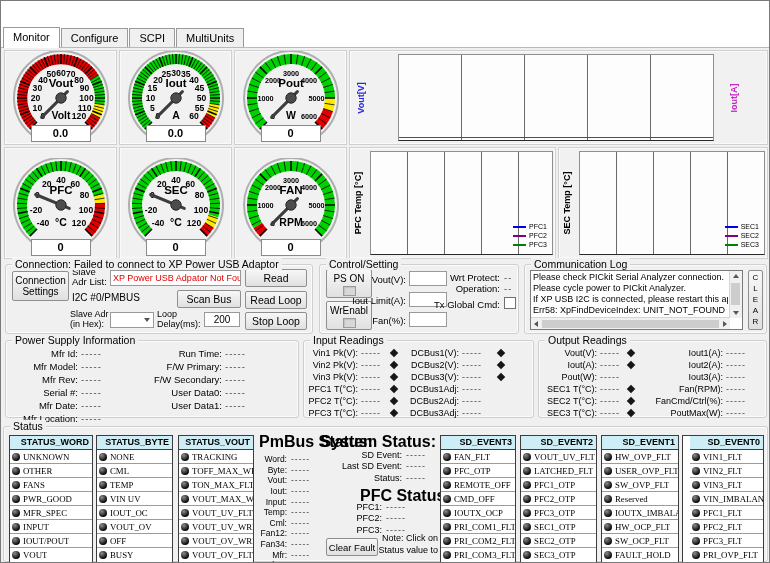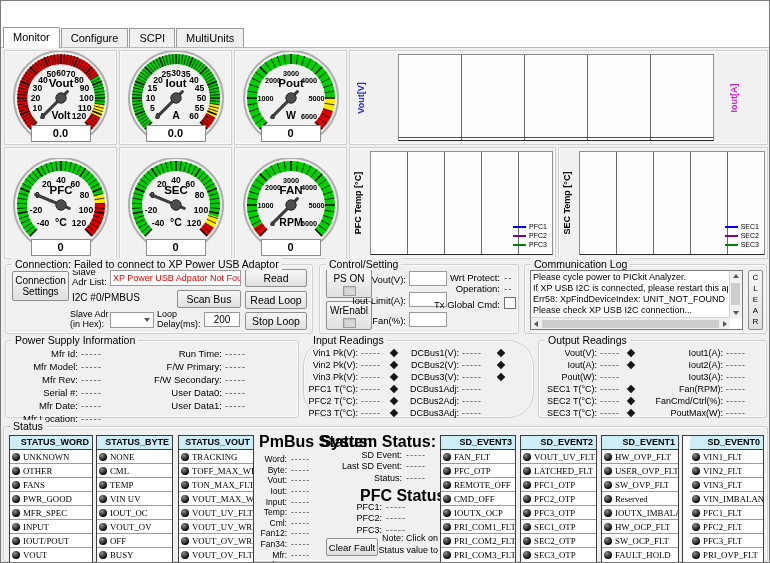--- a/index.html
+++ b/index.html
@@ -619,20 +619,21 @@
       <span class="dashval" style="left:184px;top:18px;">--</span>
       <span class="lbl sm r" style="left:114px;top:34px;width:66px;">Tx Global Cmd:</span>
       <span class="chk" style="left:184px;top:32px;"></span>
     </div>
 
     <div class="group" style="left:523px;top:216px;width:243px;height:70px;">
       <span class="group-label">Communication Log</span>
       <div class="logbox" style="left:5px;top:5px;width:213px;height:60px;">
         <div class="logtext">
 
+        <div class="logline">Please check PICkit Serial Analyzer connection.</div>
             <div class="logline">Please cycle power to PICkit Analyzer.</div>
             <div class="logline">If XP USB I2C is connected, please restart this app.</div>
             <div class="logline">Err58: XpFindDeviceIndex: UNIT_NOT_FOUND</div>
             <div class="logline">Please check XP USB I2C connection...</div>
           </div>
         <div class="vsb">
           <div class="tri-up"></div>
           <div class="vthumb"></div>
           <div class="tri-down"></div>
         </div>
@@ -701,21 +702,21 @@
             <span class="rvalue">-----</span>
           </div>
 
           <div class="rrow psrow">
             <span class="rlabel" style="width:86px;">User Data1:</span>
             <span class="rvalue">-----</span>
           </div>
         </div>
     </div>
 
-    <div class="group" style="left:302px;top:292px;width:231px;height:78px;border-radius:26px;">
+    <div class="group" style="left:302px;top:292px;width:231px;height:78px;">
       <span class="group-label">Input Readings</span>
       <div class="rcol" style="left:2px;top:6px;">
 
           <div class="rrow">
             <span class="rlabel" style="width:52px;">Vin1 Pk(V):</span>
             <span class="rvalue" style="width:30px;">-----</span>
             <span class="dia"></span>
           </div>
 
           <div class="rrow">

